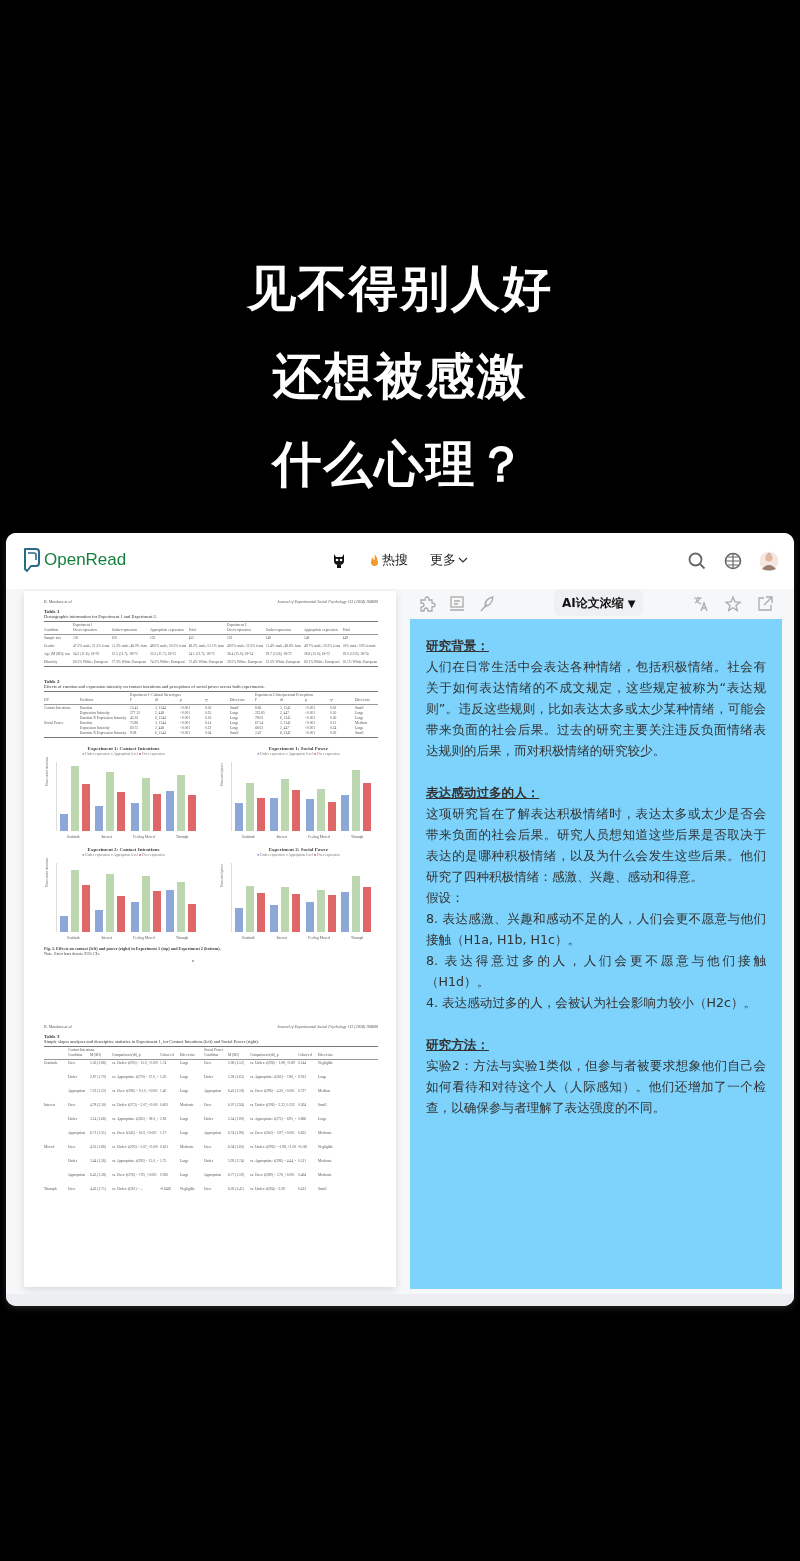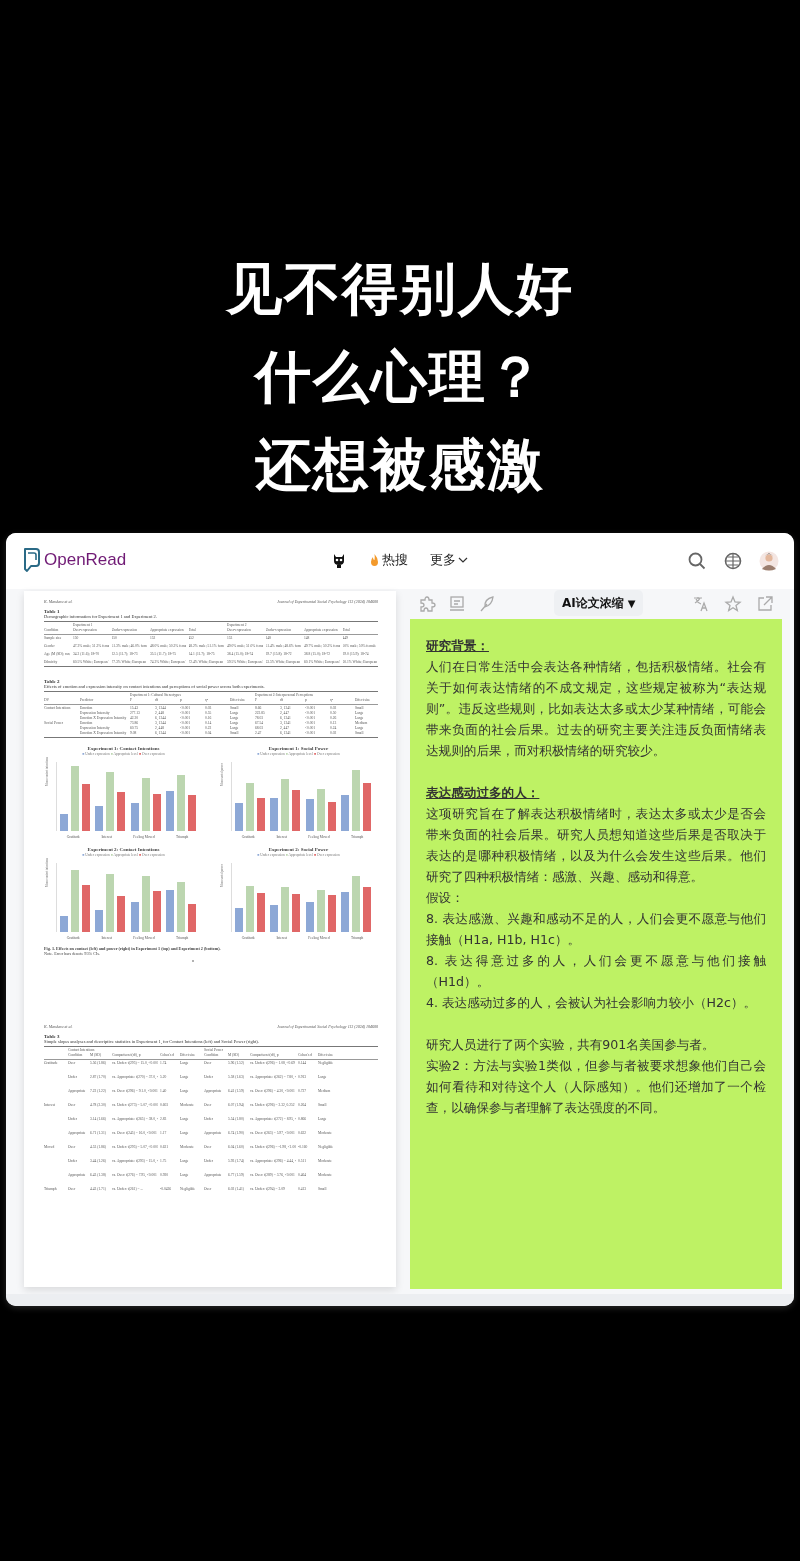--- a/index.html
+++ b/index.html
@@ -2,35 +2,35 @@
 <html><head>
 <meta charset="utf-8">
 <style>
   * { box-sizing: border-box; margin: 0; padding: 0; }
   html, body { width: 800px; height: 1561px; background: #000; overflow: hidden; }
   body { font-family: "DejaVu Sans", "Liberation Sans", sans-serif; position: relative; }
 
   .hero-title {
     position: absolute; left: 0; top: 245px; width: 800px;
     text-align: center; color: #fff; font-weight: bold;
-    font-size: 56px; line-height: 88px; letter-spacing: 2px;
+    font-size: 49px; line-height: 88px; letter-spacing: 2px;
   }
   .hero-title div { height: 88px; }
 
   .app-window {
     position: absolute; left: 6px; top: 533px; width: 788px; height: 773px;
     background: #f6f7f9; border-radius: 10px; overflow: hidden;
     box-shadow: 0 2px 6px rgba(255,255,255,0.15);
   }
   .topbar {
     position: absolute; left: 0; top: 0; width: 100%; height: 56px;
     background: #fff; display: flex; align-items: center;
   }
   .logo { position: absolute; left: 16px; top: 14px; display: flex; align-items: center; }
-  .logo-text { font-size: 17px; color: #701a75; margin-left: 2px; font-family: "Liberation Sans", sans-serif; }
+  .logo-text { font-size: 17px; color: #15803d; margin-left: 2px; font-family: "Liberation Sans", sans-serif; }
   .nav-center { position: absolute; left: 325px; top: 18px; display: flex; align-items: center; gap: 22px; font-size: 13px; color: #222; }
   .nav-item { display: flex; align-items: center; gap: 2px; cursor: pointer; }
   .nav-right { position: absolute; right: 14px; top: 17px; display: flex; gap: 14px; align-items: center; }
   .icon-btn { width: 22px; height: 22px; display: flex; align-items: center; justify-content: center; cursor: pointer; }
 
   .pdf-panel {
     position: absolute; left: 18px; top: 58px; width: 372px; height: 696px;
     background: #fff; box-shadow: 0 3px 8px rgba(0,0,0,0.12); overflow: hidden;
   }
   .pdf-page { padding: 8px 18px 0 20px; font-family: "Liberation Serif", serif; color: #333; }
@@ -62,35 +62,35 @@
   .rp-toolbar { position: relative; height: 30px; }
   .tool-left { position: absolute; left: 12px; top: 4px; display: flex; gap: 8px; }
   .tool-right { position: absolute; right: 18px; top: 4px; display: flex; gap: 10px; }
   .mode-select {
     position: absolute; left: 150px; top: 1px; height: 26px; padding: 0 8px;
     background: #eef0f3; border-radius: 5px; font-size: 12px; font-weight: bold;
     color: #111; display: flex; align-items: center; gap: 4px; cursor: pointer;
   }
   .summary {
     position: absolute; left: 6px; top: 30px; width: 372px; height: 670px;
-    background: #bef264; padding: 16px 16px 0 16px; overflow: hidden;
+    background: #7dd3fc; padding: 16px 16px 0 16px; overflow: hidden;
     font-size: 12.6px; line-height: 21px; color: #333;
   }
   .section { margin-bottom: 21px; }
   .sec-title { font-weight: bold; text-decoration: underline; color: #333; }
   .sec-line { text-align: justify; }
   .bottom-strip { position: absolute; left: 0; bottom: 0; width: 100%; height: 12px; background: #eceef1; }
 </style>
 </head>
 <body>
 
 <div class="hero-title">
   <div>见不得别人好</div>
+  <div>还想被感激</div>
   <div>什么心理？</div>
-  <div>还想被感激</div>
 </div>
 
 <div class="app-window">
 
   <div class="topbar">
     <div class="logo">
       <svg width="20" height="26" viewBox="0 0 20 26">
         <path d="M3 2 L14 2 Q17 2 17 5 L17 16 Q17 19 14 19 L9 19 L5 24 L3 22 Z" fill="none" stroke="#2a6a86" stroke-width="2" stroke-linejoin="round"></path>
         <path d="M6 6 L12 6 Q14 6 14 8 L14 13" fill="none" stroke="#2a6a86" stroke-width="1.6"></path>
       </svg>
@@ -640,20 +640,20 @@
       </div>
       <div class="section">
         <div class="sec-title">表达感动过多的人：</div>
         <div class="sec-line">这项研究旨在了解表达积极情绪时，表达太多或太少是否会带来负面的社会后果。研究人员想知道这些后果是否取决于表达的是哪种积极情绪，以及为什么会发生这些后果。他们研究了四种积极情绪：感激、兴趣、感动和得意。</div>
         <div class="sec-line">假设：</div>
         <div class="sec-line">8. 表达感激、兴趣和感动不足的人，人们会更不愿意与他们接触（H1a, H1b, H1c）。</div>
         <div class="sec-line">8. 表达得意过多的人，人们会更不愿意与他们接触（H1d）。</div>
         <div class="sec-line">4. 表达感动过多的人，会被认为社会影响力较小（H2c）。</div>
       </div>
       <div class="section">
-        <div class="sec-line">研究人员进行了两个实验，共有901名美国参与者。</div>
+        <div class="sec-title">研究方法：</div>
         <div class="sec-line">实验2：方法与实验1类似，但参与者被要求想象他们自己会如何看待和对待这个人（人际感知）。他们还增加了一个检查，以确保参与者理解了表达强度的不同。</div>
       </div>
     </div>
   </div>
 
   <div class="bottom-strip"></div>
 </div>
 
 </body></html>

